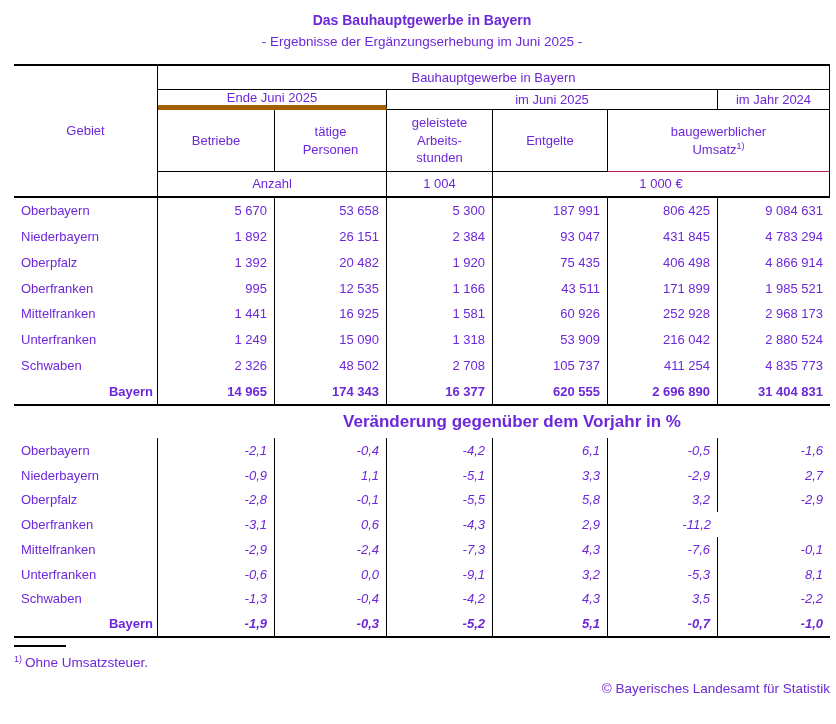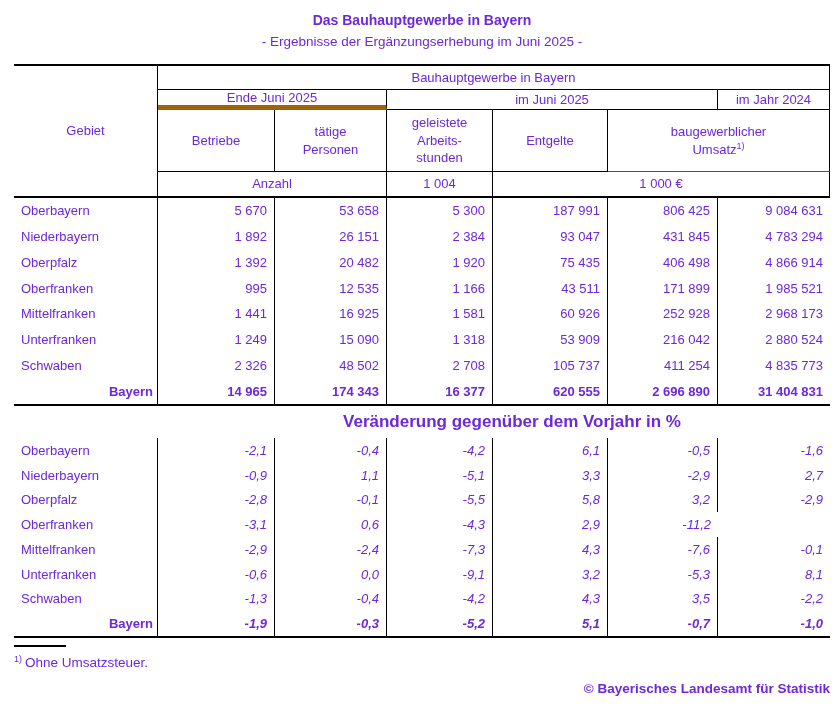--- a/index.html
+++ b/index.html
@@ -79,21 +79,21 @@
   .footnote-rule {
     position: absolute; left: 14px; top: 645px; width: 52px; height: 2px;
     background: #000;
   }
   .footnote {
     position: absolute; left: 14px; top: 655px; font-size: 13.5px;
   }
   .footnote .fn-text { margin-left: 3px; }
   .copyright {
     position: absolute; left: 14px; top: 681px; width: 816px;
-    text-align: right; font-size: 13.5px; font-weight: bold;
+    text-align: right; font-size: 13.5px;
   }
 </style>
 </head>
 <body>
 
 <div id="page">
 
   <div class="doc-title">Das Bauhauptgewerbe in Bayern</div>
   <div class="doc-subtitle">- Ergebnisse der Ergänzungserhebung im Juni 2025 -</div>
 

